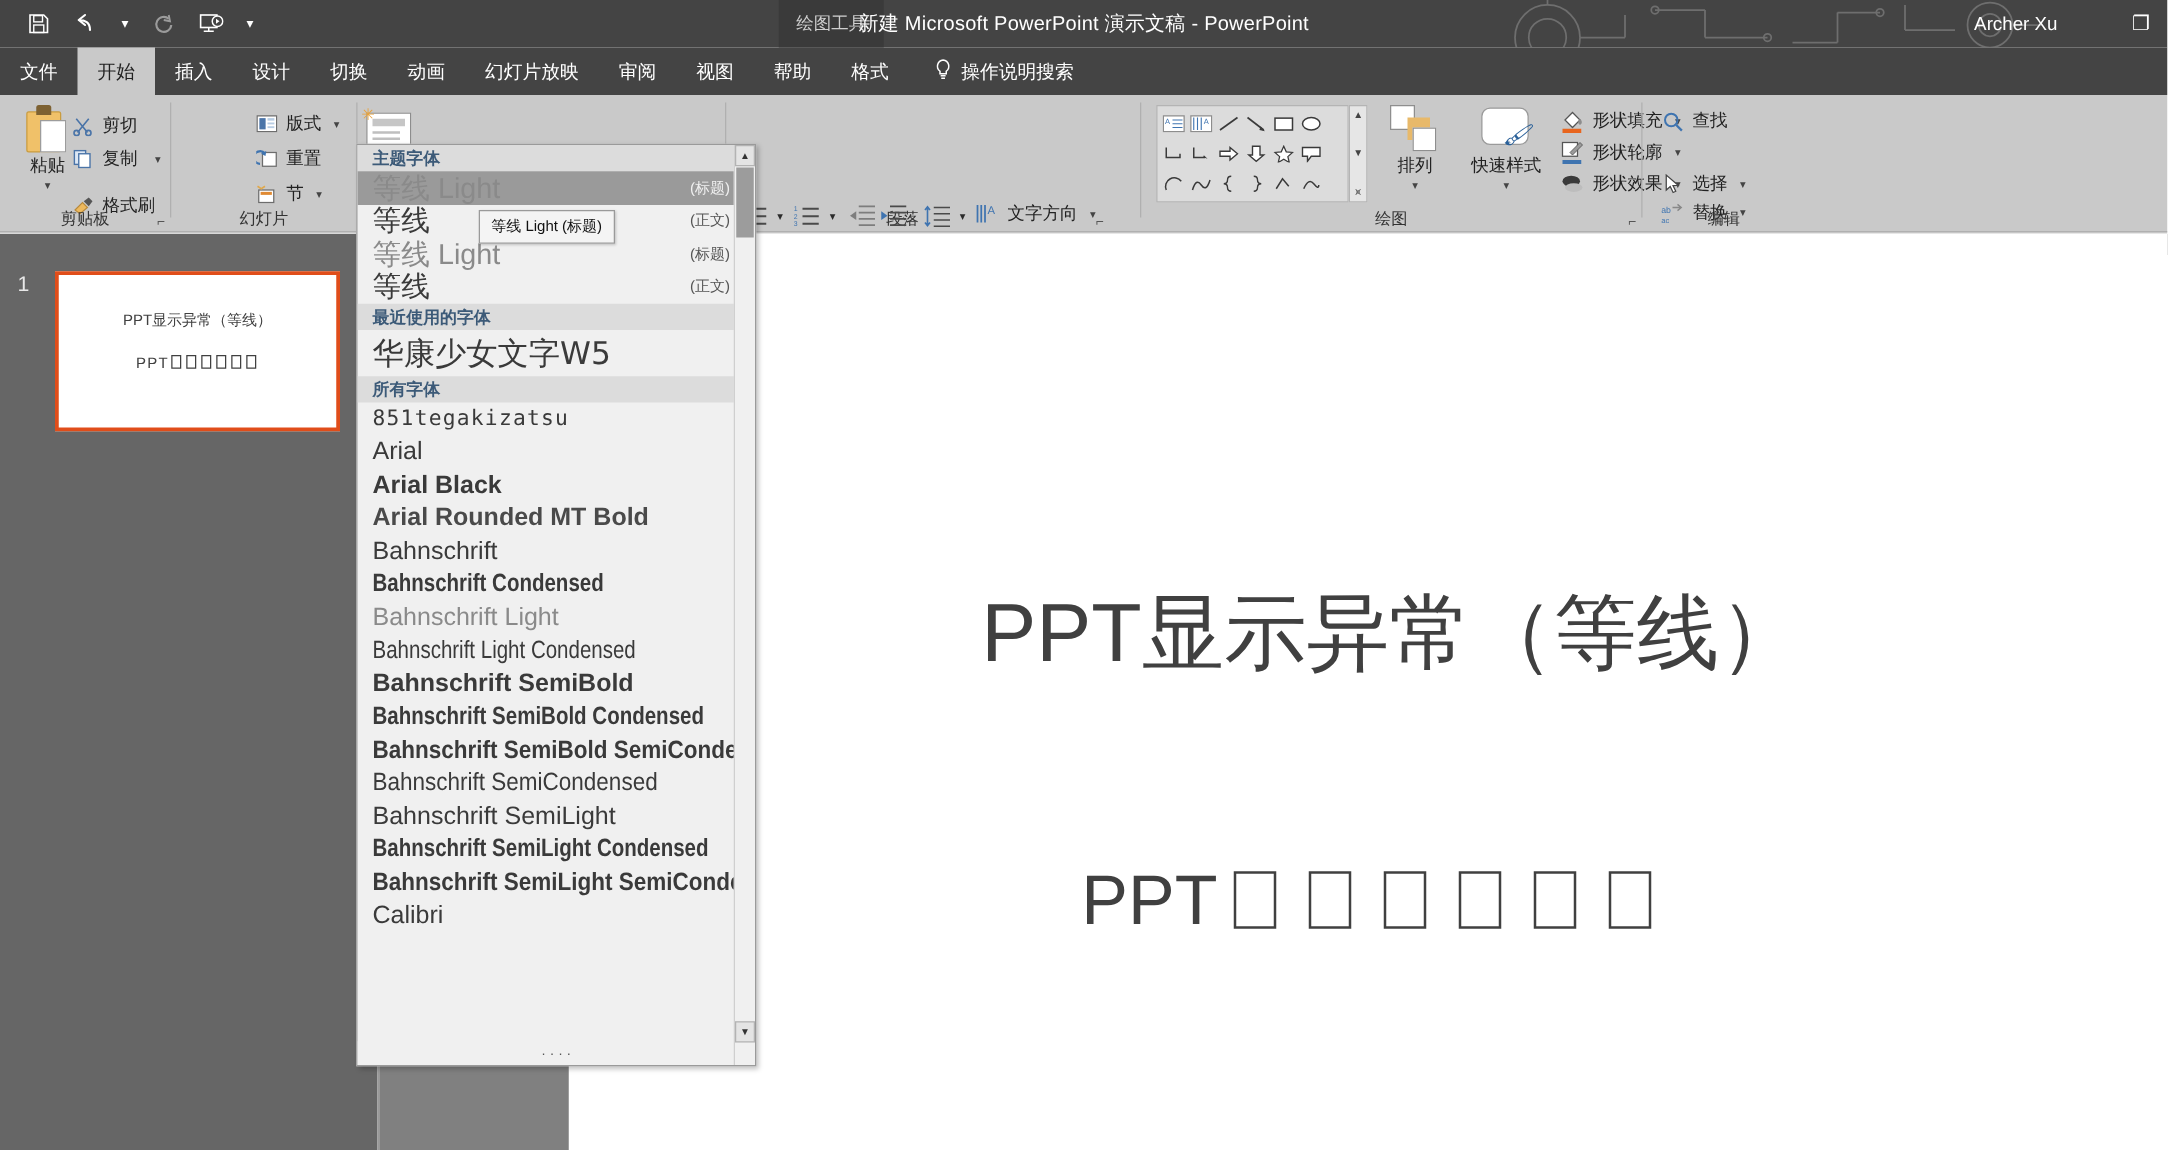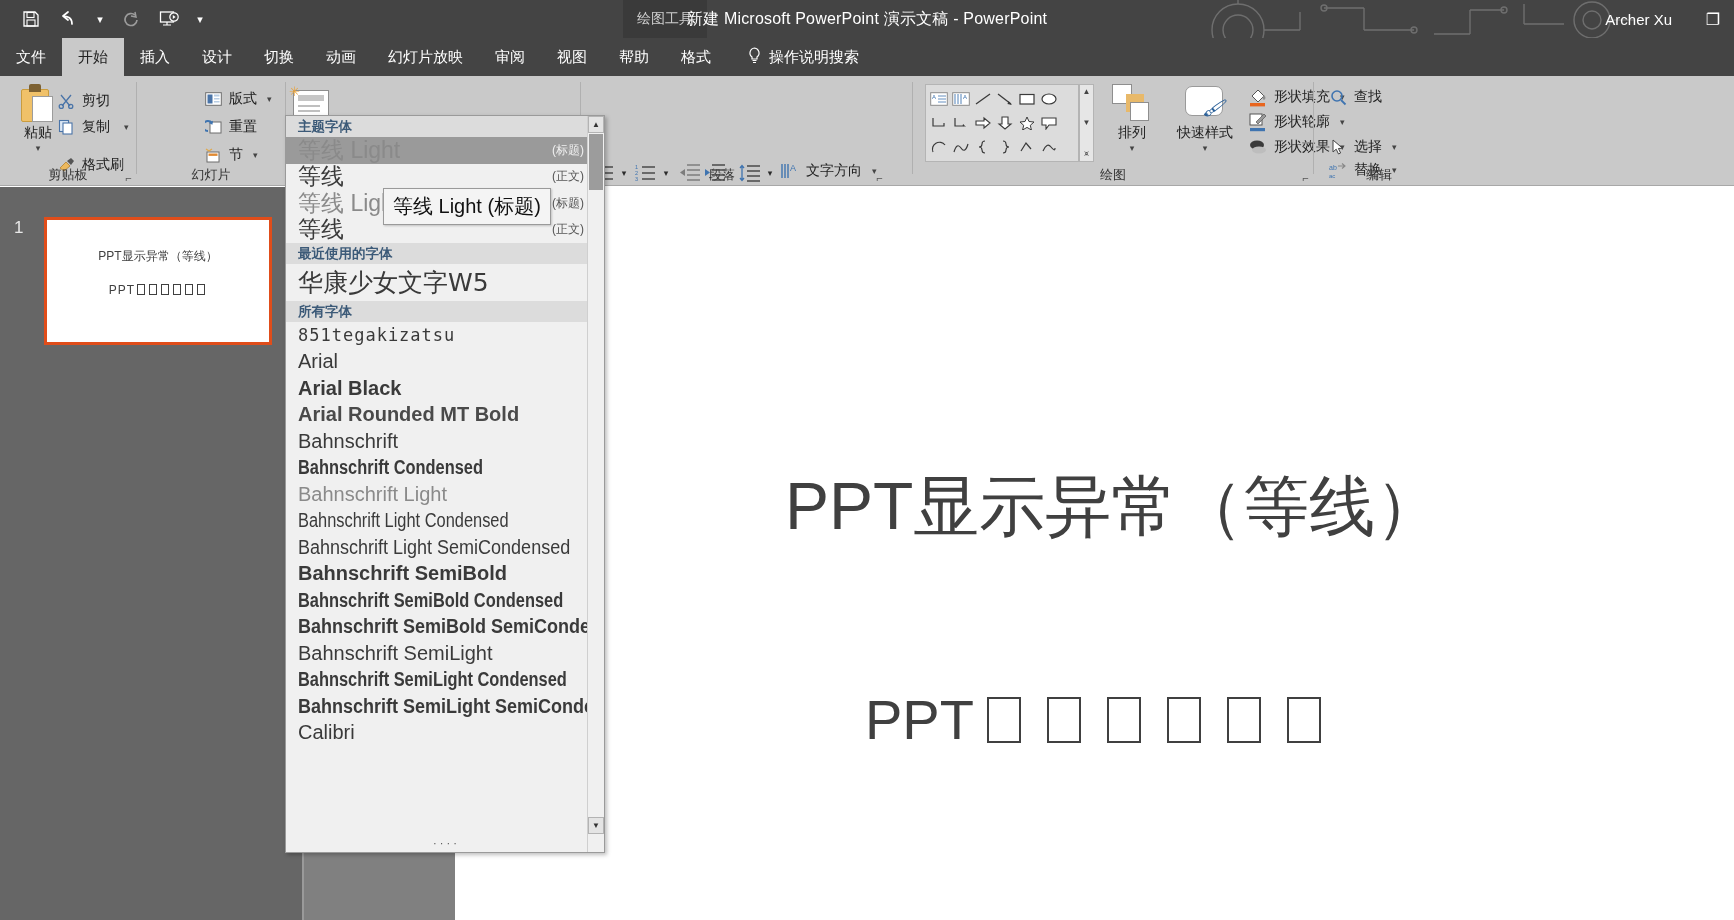--- a/index.html
+++ b/index.html
@@ -26,21 +26,21 @@
     position:absolute; left:623px; top:0; width:84px; height:38px;
     background:#3a3a3a; color:#cfcfcf; font-size:14px;
     display:flex; align-items:center; justify-content:center;
   }
   .doc-title {
     position:absolute; left:0; top:0; width:1734px; height:38px;
     display:flex; align-items:center; justify-content:center;
     color:#ffffff; font-size:16px; letter-spacing:.2px;
   }
   .user-name {
-    position:absolute; right:62px; top:0; height:38px; display:flex; align-items:center;
+    position:absolute; right:88px; top:0; height:38px; display:flex; align-items:center;
     color:#ffffff; font-size:15px;
   }
   .win-ctrl { position:absolute; right:14px; top:0; height:38px; display:flex; align-items:center;
     color:#ffffff; font-size:16px; }
   .deco { position:absolute; right:100px; top:0; width:430px; height:38px; overflow:hidden; opacity:.30; }
 
   
   .tabstrip {
     position:absolute; left:0; top:38px; width:1734px; height:38px;
     background:#444444; display:flex; align-items:stretch;
@@ -220,22 +220,22 @@
   .fm-sb .dn { bottom:20px; }
   .fm-sb .thumbbar {
     position:absolute; left:1px; top:18px; width:14px; height:56px; background:#9c9c9c;
   }
   .fm-dots {
     position:absolute; left:0; bottom:0; width:318px; height:19px;
     display:flex; align-items:center; justify-content:center; color:#555; font-size:11px;
     background:#f0f0f0;
   }
   .tooltip {
-    position:absolute; left:383px; top:188px; padding:4px 9px;
-    background:#f4f4f4; border:1px solid #9a9a9a; font-size:20px; color:#111;
+    position:absolute; left:383px; top:168px; padding:4px 9px;
+    background:#f4f4f4; border:1px solid #9a9a9a; font-size:12px; color:#111;
     z-index:60; box-shadow:1px 1px 2px rgba(0,0,0,.2);
     white-space:nowrap;
   }
   
   .pv-serifish { font-family:"DejaVu Sans", sans-serif; }
   .pv-bold { font-weight:bold; }
   .pv-light { color:#8a8a8a; }
   .pv-cond { font-family:"Liberation Sans Narrow","Liberation Sans",sans-serif; transform:scaleX(.82); transform-origin:left center; }
   .pv-semicond { transform:scaleX(.9); transform-origin:left center; }
   .pv-mono { font-family:"DejaVu Sans Mono", monospace; font-size:17px; letter-spacing:1px;}
@@ -821,30 +821,30 @@
     <div class="fm-item">
         <span class="pv-cond pv-bold">Bahnschrift Condensed</span>
       </div>
     <div class="fm-item">
         <span class="pv-light">Bahnschrift Light</span>
       </div>
     <div class="fm-item">
         <span class="pv-cond">Bahnschrift Light Condensed</span>
       </div>
     <div class="fm-item">
-        <span class="pv-semicond">Bahnschrift Light SemiCondensed</span>
-      </div>
-    <div class="fm-item">
         <span class="pv-bold">Bahnschrift SemiBold</span>
       </div>
     <div class="fm-item">
         <span class="pv-cond pv-bold">Bahnschrift SemiBold Condensed</span>
       </div>
     <div class="fm-item">
         <span class="pv-semicond pv-bold">Bahnschrift SemiBold SemiConden</span>
+      </div>
+    <div class="fm-item">
+        <span class="pv-semicond">Bahnschrift SemiCondensed</span>
       </div>
     <div class="fm-item">
         <span>Bahnschrift SemiLight</span>
       </div>
     <div class="fm-item">
         <span class="pv-cond pv-bold">Bahnschrift SemiLight Condensed</span>
       </div>
     <div class="fm-item">
         <span class="pv-semicond pv-bold">Bahnschrift SemiLight SemiConde</span>
       </div>

